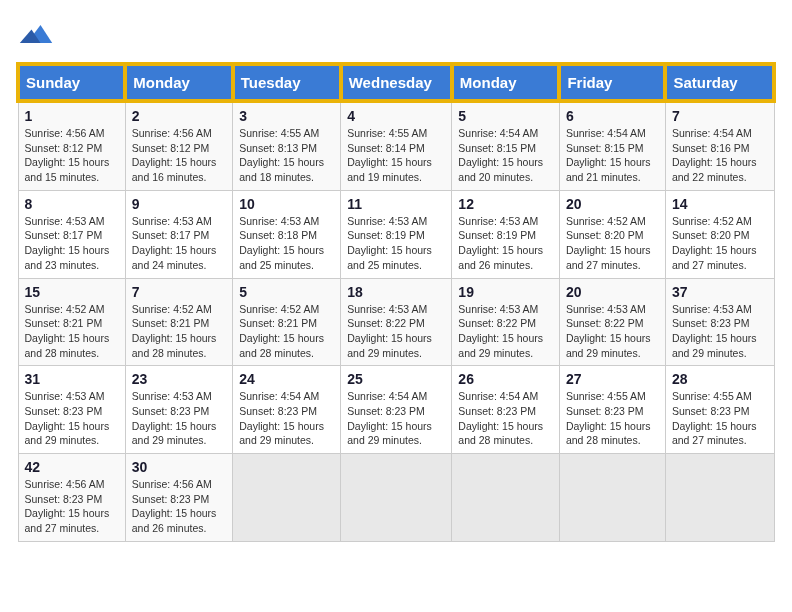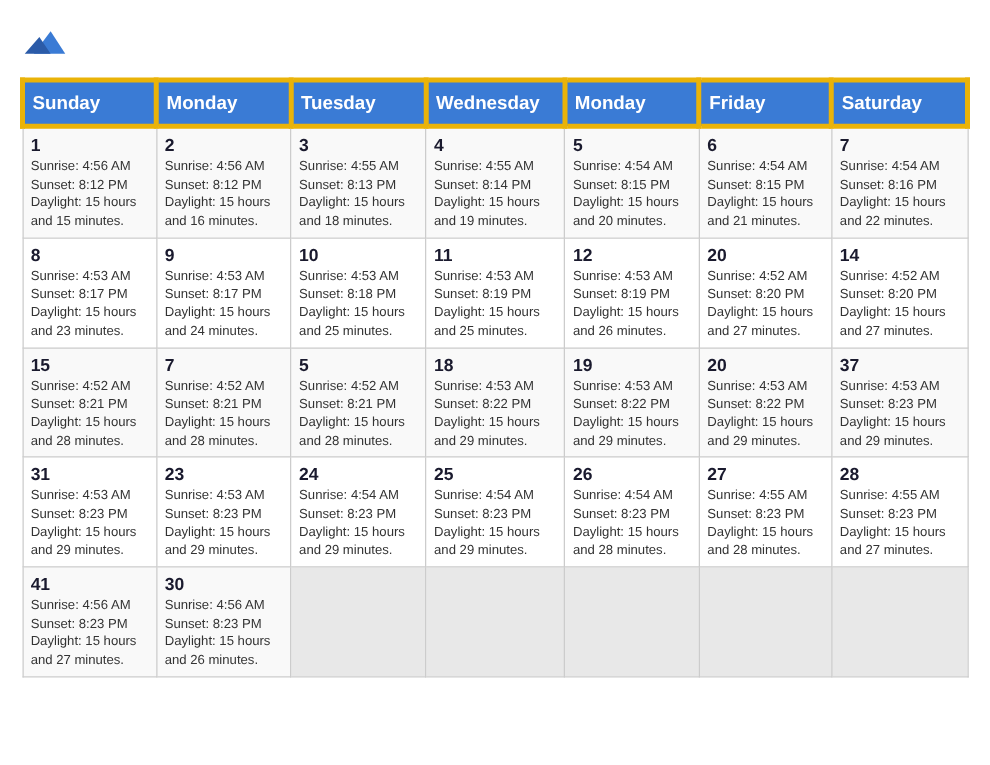--- a/index.html
+++ b/index.html
@@ -236,21 +236,21 @@
           <span class="day-number">27</span>
           <div class="day-info">Sunrise: 4:55 AM<br>Sunset: 8:23 PM<br>Daylight: 15 hours and 28 minutes.</div>
         </td>
         <td>
           <span class="day-number">28</span>
           <div class="day-info">Sunrise: 4:55 AM<br>Sunset: 8:23 PM<br>Daylight: 15 hours and 27 minutes.</div>
         </td>
       </tr>
       <tr>
         <td>
-          <span class="day-number">41</span>
+          <span class="day-number">42</span>
           <div class="day-info">Sunrise: 4:56 AM<br>Sunset: 8:23 PM<br>Daylight: 15 hours and 27 minutes.</div>
         </td>
         <td>
           <span class="day-number">30</span>
           <div class="day-info">Sunrise: 4:56 AM<br>Sunset: 8:23 PM<br>Daylight: 15 hours and 26 minutes.</div>
         </td>
         <td class="empty"></td>
         <td class="empty"></td>
         <td class="empty"></td>
         <td class="empty"></td>

